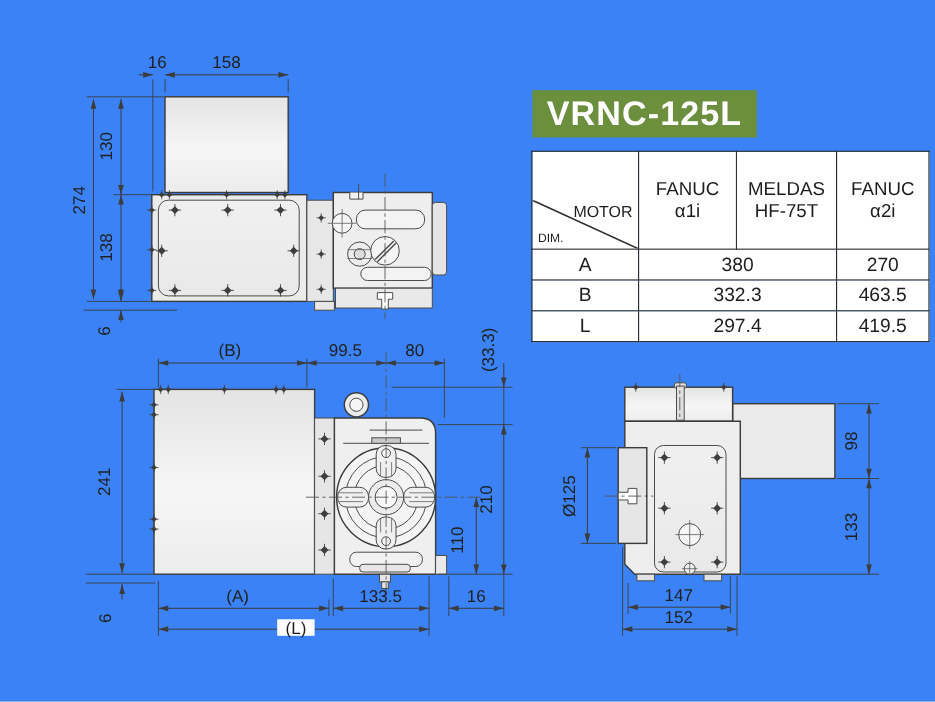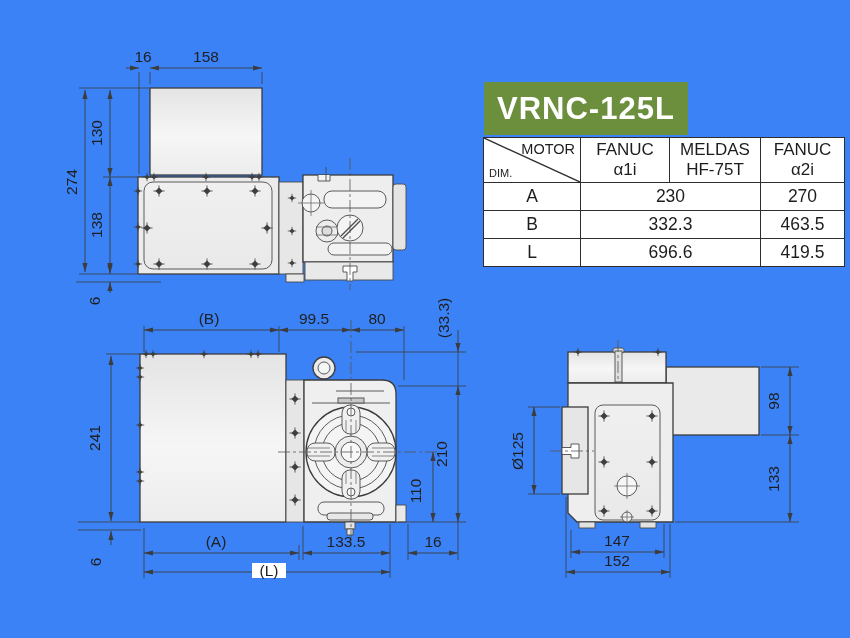--- a/index.html
+++ b/index.html
@@ -6,29 +6,29 @@
   #stage{position:relative;width:850px;height:638px;background:#3b82f6;overflow:hidden;
          font-family:"Liberation Sans", sans-serif;padding-left:46px;}
   svg text{font-family:"Liberation Sans", sans-serif;fill:#1f1f1f;font-size:15.5px;}
   .o    {stroke:#3c3c3c;stroke-width:1.3;}
   .o2   {stroke:#4a4a4a;stroke-width:0.9;}
   .thin {stroke:#5a5a5a;stroke-width:0.7;fill:none;}
   .ext  {stroke:#3c3c3c;stroke-width:0.8;fill:none;}
   .dim  {stroke:#3c3c3c;stroke-width:0.9;fill:none;}
   .cl   {stroke:#555;stroke-width:0.8;fill:none;stroke-dasharray:12 3 3 3;}
   
-  .title-badge{position:absolute;left:484px;top:82px;height:53px;display:flex;align-items:center;
+  .title-badge{position:absolute;left:484px;top:82px;height:43px;display:flex;align-items:center;
     padding:0 13px;background:#6c8f3e;color:#fff;font-size:31px;font-weight:bold;letter-spacing:1px;}
   
   .spec{position:absolute;left:483px;top:137px;border-collapse:collapse;table-layout:fixed;}
   .spec td{border:1.6px solid #2e2e2e;text-align:center;vertical-align:middle;color:#1d1d1d;
     padding:0;background:#fff;}
   .spec .hdr{font-size:17px;line-height:1.15;height:44px;}
   .spec .val{font-size:17.5px;height:27px;}
-  .corner{position:relative;width:96px;height:44px;}
+  .corner{position:relative;width:96px;height:44px;margin-top:44px;}
   .corner svg{position:absolute;left:0;top:0;width:100%;height:100%;}
   .corner .tr{position:absolute;top:3px;right:5px;font-size:14.5px;}
   .corner .bl{position:absolute;bottom:3px;left:5px;font-size:11px;}
 </style>
 </head>
 <body>
 
 <div id="stage">
 
 <svg width="850" height="638" viewBox="0 0 850 638">
@@ -304,29 +304,29 @@
         <div>MELDAS</div>
         <div>HF-75T</div>
       </td>
       <td class="hdr" style="width:83px;">
         <div>FANUC</div>
         <div>α2i</div>
       </td>
     </tr>
     <tr>
       <td class="val">A</td>
-      <td class="val" colspan="2">230</td>
+      <td class="val" colspan="2">380</td>
       <td class="val">270</td>
     </tr>
     <tr>
       <td class="val">B</td>
       <td class="val" colspan="2">332.3</td>
       <td class="val">463.5</td>
     </tr>
     <tr>
       <td class="val">L</td>
-      <td class="val" colspan="2">696.6</td>
+      <td class="val" colspan="2">297.4</td>
       <td class="val">419.5</td>
     </tr>
   </tbody>
     </table>
 
 </div>
 
 </body></html>

